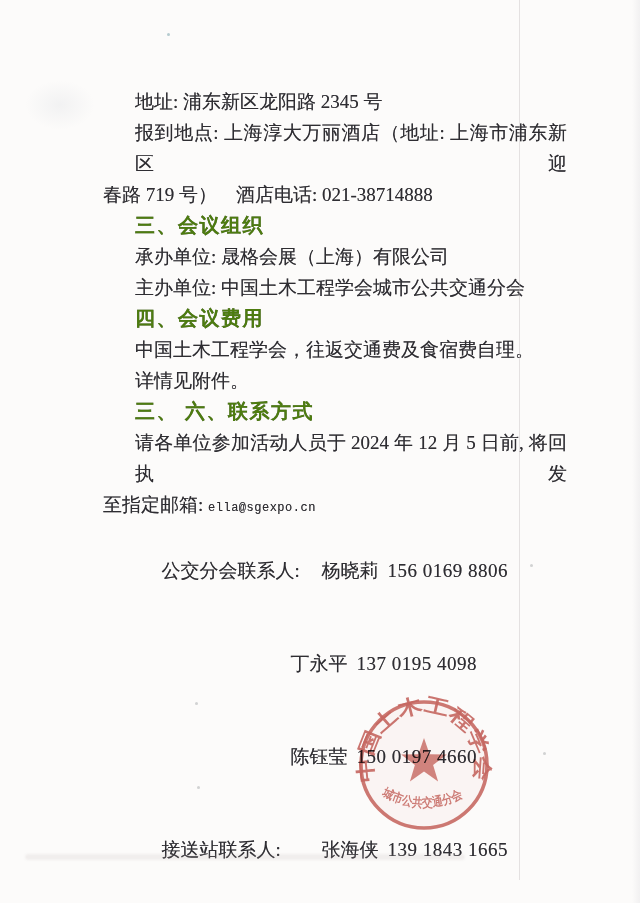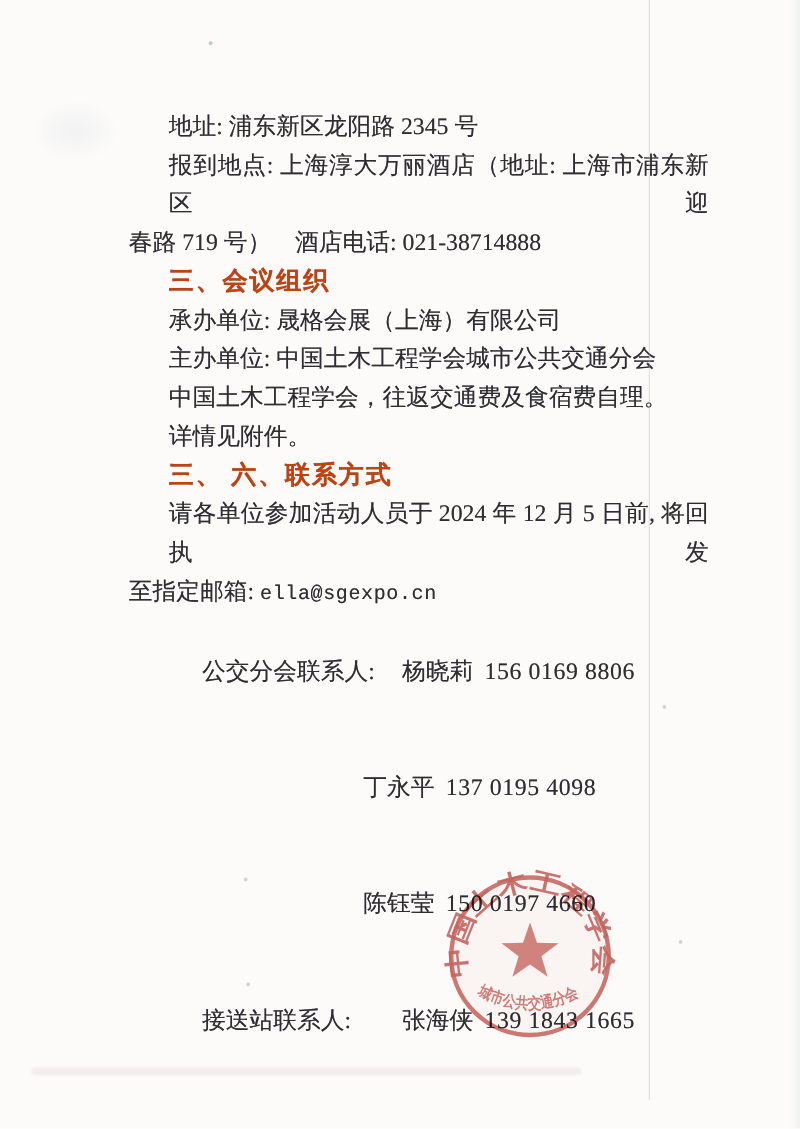--- a/index.html
+++ b/index.html
@@ -27,24 +27,24 @@
     position:absolute;left:103px;top:86px;width:464px;
     font-size:19px;line-height:31px;
     text-shadow:0 0 0.5px rgba(45,44,50,.55);
   }
   .line{min-height:31px;white-space:pre-wrap;}
   .indent{padding-left:32px;}
   .jl{padding-left:32px;text-align:justify;text-align-last:justify;}
   .heading{
     padding-left:32px;
     font-family:"Liberation Sans","DejaVu Sans",sans-serif;
-    font-weight:bold;color:#c2410c;font-size:20px;letter-spacing:1.5px;
+    font-weight:bold;color:#4d7c0f;font-size:20px;letter-spacing:1.5px;
     text-shadow:0 0 0.6px rgba(28,28,32,.6);
   }
-  .email{font-family:"Liberation Mono","DejaVu Sans Mono",monospace;font-size:16px;letter-spacing:.5px;}
+  .email{font-family:"Liberation Mono","DejaVu Sans Mono",monospace;font-size:12px;letter-spacing:.5px;}
   .contact-row{padding-left:30px;}
   .c-label{display:inline-block;width:160px;}
   .contact-row.cont .c-label{width:129px;}
   .c-phone{margin-left:9px;letter-spacing:.5px;}
   
   .seal{
     position:absolute;left:354px;top:695px;width:140px;height:140px;
     mix-blend-mode:multiply;opacity:.88;filter:blur(.35px);
   }
   .seal text{font-family:"Liberation Serif","DejaVu Serif",serif;font-weight:bold;}
@@ -56,20 +56,21 @@
 
   <div class="content">
     <div class="line indent">地址: 浦东新区龙阳路 2345 号</div>
     <div class="line jl">报到地点: 上海淳大万丽酒店（地址: 上海市浦东新区迎</div>
     <div class="line">春路 719 号）　酒店电话: 021-38714888</div>
 
     <div class="line heading">三、会议组织</div>
     <div class="line indent">承办单位: 晟格会展（上海）有限公司</div>
     <div class="line indent">主办单位: 中国土木工程学会城市公共交通分会</div>
 
+    <div class="line heading">四、会议费用</div>
     <div class="line indent">中国土木工程学会，往返交通费及食宿费自理。</div>
 
     <div class="line indent">详情见附件。</div>
 
     <div class="line heading">三、 六、联系方式</div>
     <div class="line jl">请各单位参加活动人员于 2024 年 12 月 5 日前, 将回执发</div>
     <div class="line"><span>至指定邮箱: </span><span class="email">ella@sgexpo.cn</span></div>
 
     <div class="line contact-row">
       <span class="c-label">公交分会联系人:</span><span>杨晓莉</span><span class="c-phone">156 0169 8806</span>

